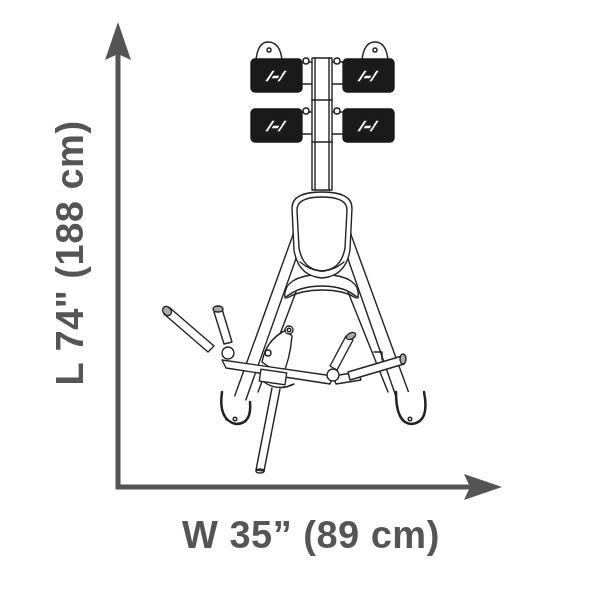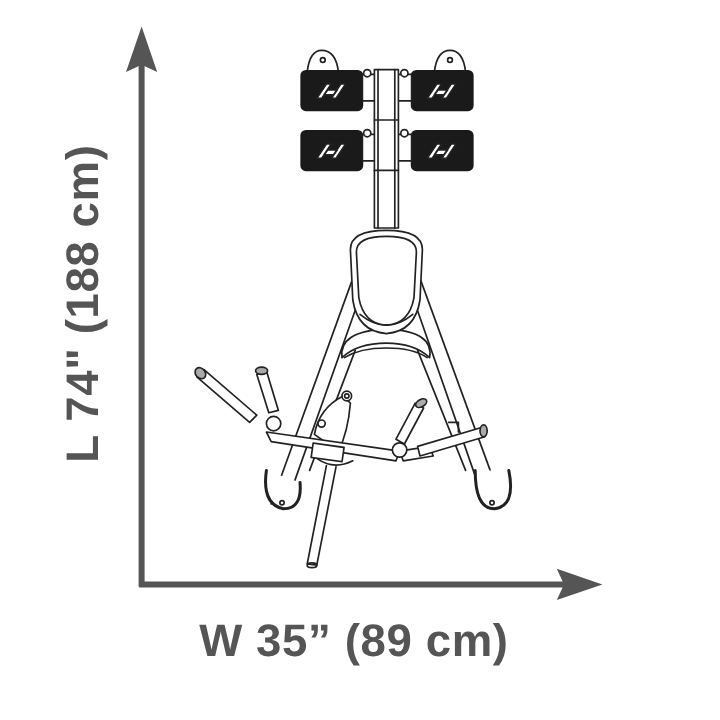--- a/index.html
+++ b/index.html
@@ -7,21 +7,21 @@
     .stage { position: absolute; left: 0; top: 0; width: 600px; height: 600px; }
     .dim-label {
       position: absolute;
       font-family: "Liberation Sans", sans-serif;
       font-weight: bold;
       color: #555555;
       font-size: 38px;
       letter-spacing: 0.5px;
       white-space: nowrap;
     }
-    .width-label { left: 166px; top: 514px; }
+    .width-label { left: 182px; top: 514px; }
     .length-label {
       left: 70px; top: 253px;
       transform: translate(-50%, -50%) rotate(-90deg);
     }
   </style>
 </head>
 <body>
 
 <div class="stage">
   <svg width="600" height="600" viewBox="0 0 600 600">

